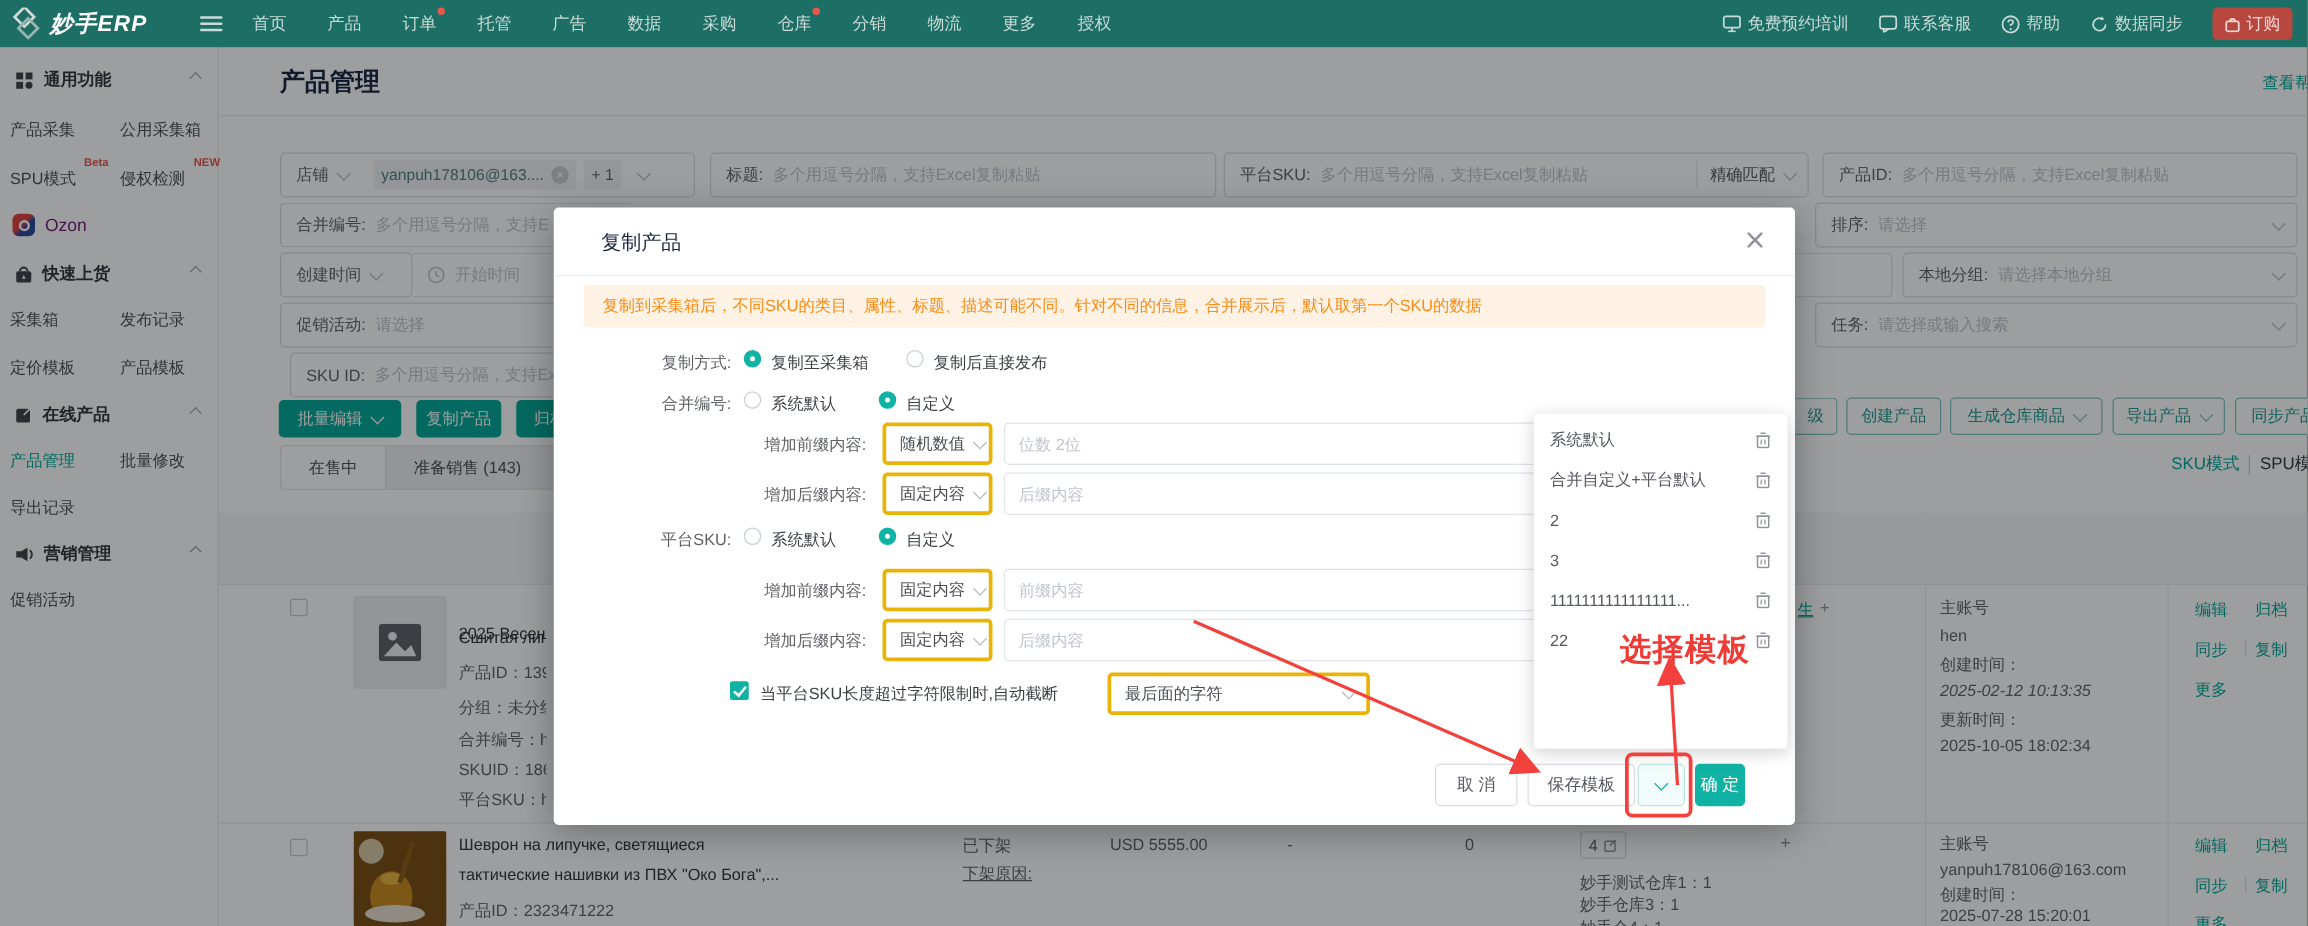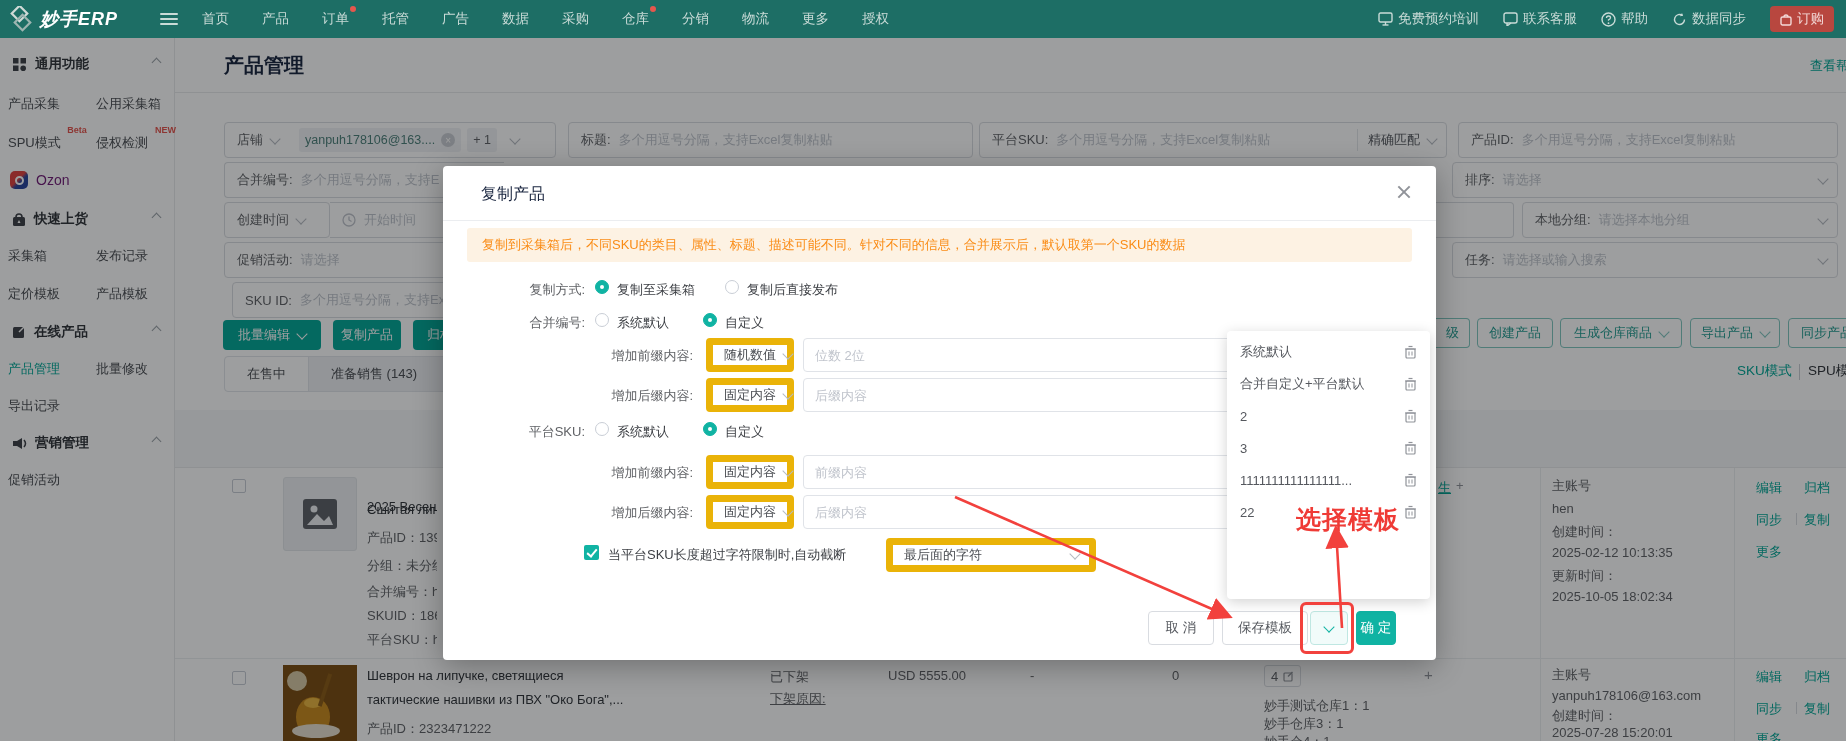--- a/index.html
+++ b/index.html
@@ -67,21 +67,21 @@
   .m-close{position:absolute;right:24px;top:18px;width:16px;height:16px;cursor:pointer;}
   .m-close::before,.m-close::after{content:"";position:absolute;left:7px;top:0;width:2px;height:16px;background:#909399;}
   .m-close::before{transform:rotate(45deg);}  .m-close::after{transform:rotate(-45deg);}
   .m-divider{position:absolute;left:0;top:54px;width:100%;height:1px;background:#ebedf0;}
   .m-banner{position:absolute;left:24px;top:62px;width:945px;height:34px;background:#fdf2e3;border-radius:3px;display:flex;align-items:center;color:#fa8c16;font-size:13px;padding-left:15px;overflow:hidden;white-space:nowrap;}
   .m-label{position:absolute;font-size:13px;color:#606266;text-align:right;width:120px;}
   .radio{position:absolute;width:14px;height:14px;border-radius:50%;border:1px solid #c9ced6;background:#fff;}
   .radio.sel{border-color:#10b3a3;background:#10b3a3;}
   .radio.sel::after{content:"";position:absolute;left:4px;top:4px;width:4px;height:4px;border-radius:50%;background:#fff;}
   .rlabel{position:absolute;font-size:13px;color:#3c3f44;white-space:nowrap;}
-  .m-select{position:absolute;height:34px;border:7px solid #eab308;border-radius:4px;display:flex;align-items:center;justify-content:space-between;font-size:13px;color:#4a4d52;background:#fff;}
+  .m-select{position:absolute;height:34px;border:3px solid #eab308;border-radius:4px;display:flex;align-items:center;justify-content:space-between;font-size:13px;color:#4a4d52;background:#fff;}
   .m-select span{margin-left:11px;white-space:nowrap;}
   .m-input{position:absolute;height:34px;border:1px solid #e0e3e8;border-radius:4px;background:#fff;display:flex;align-items:center;overflow:hidden;}
   .m-input input{border:none;outline:none;background:transparent;font-size:13px;color:#4a4d52;width:100%;padding:0 11px;}
   .m-input input::placeholder{color:#c0c4cc;}
   .m-check{position:absolute;width:15px;height:15px;background:#10b3a3;border-radius:2px;}
   .m-check::after{content:"";position:absolute;left:4.5px;top:1.5px;width:4px;height:8px;border-right:2px solid #fff;border-bottom:2px solid #fff;transform:rotate(40deg);}
   .m-btn{position:absolute;height:34px;border-radius:4px;font-size:13.5px;display:flex;align-items:center;justify-content:center;cursor:pointer;}
   .m-btn.plain{background:#fff;border:1px solid #d9dce1;color:#55585e;}
   .m-btn.primary{background:#10b3a3;color:#fff;border:1px solid #10b3a3;}
   .m-btn.chevbtn{background:#f1fbfa;border:1px solid #bfe7e2;width:38px;}
@@ -358,21 +358,21 @@
     <div class="cell" style="left:367px;top:529px;width:70px;">产品ID：139</div>
     <div class="cell" style="left:367px;top:557px;width:70px;">分组：未分组</div>
     <div class="cell" style="left:367px;top:583px;width:70px;">合并编号：h</div>
     <div class="cell" style="left:367px;top:607px;width:70px;">SKUID：186</div>
     <div class="cell" style="left:367px;top:631px;width:70px;">平台SKU：h</div>
     <div class="cell link" style="left:1438px;top:479px;text-decoration:underline;">生</div>
     <div class="cell" style="left:1456px;top:478px;color:#909399;">+</div>
     <div class="cell" style="left:1552px;top:477px;">主账号</div>
     <div class="cell" style="left:1552px;top:501px;">hen</div>
     <div class="cell" style="left:1552px;top:523px;">创建时间：</div>
-    <div class="cell" style="left:1552px;top:545px;">2025-02-12 10:13:35</div>
+    <div class="cell" style="left:1552px;top:545px;font-style:italic;">2025-02-12 10:13:35</div>
     <div class="cell" style="left:1552px;top:567px;">更新时间：</div>
     <div class="cell" style="left:1552px;top:589px;">2025-10-05 18:02:34</div>
     <div class="cell link" style="left:1756px;top:479px;">编辑</div>
     <div class="cell link" style="left:1804px;top:479px;">归档</div>
     <div class="cell link" style="left:1756px;top:511px;">同步</div>
     <div class="alink-divider" style="left:1796px;top:513px;"></div>
     <div class="cell link" style="left:1804px;top:511px;">复制</div>
     <div class="cell link" style="left:1756px;top:543px;">更多</div>
   </div>
 

